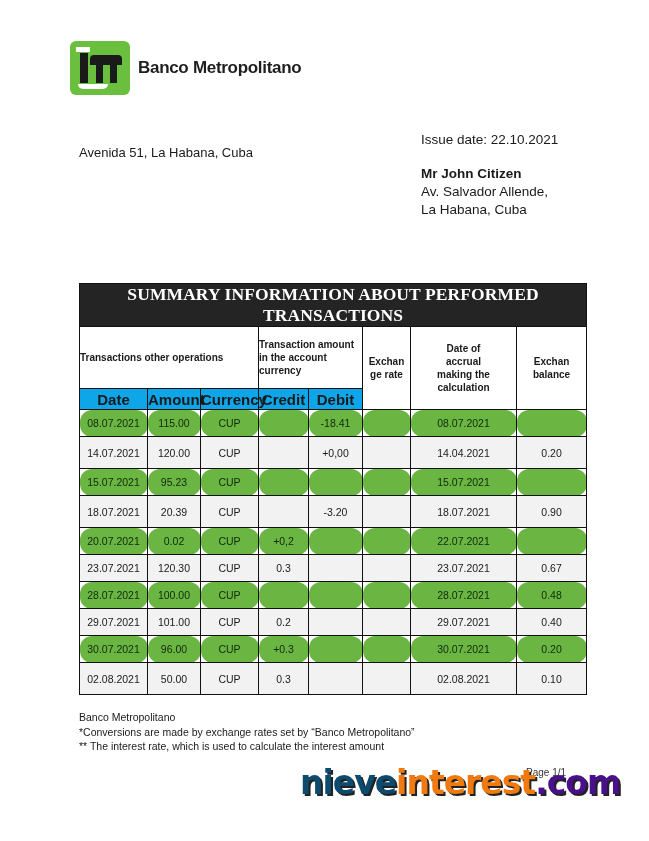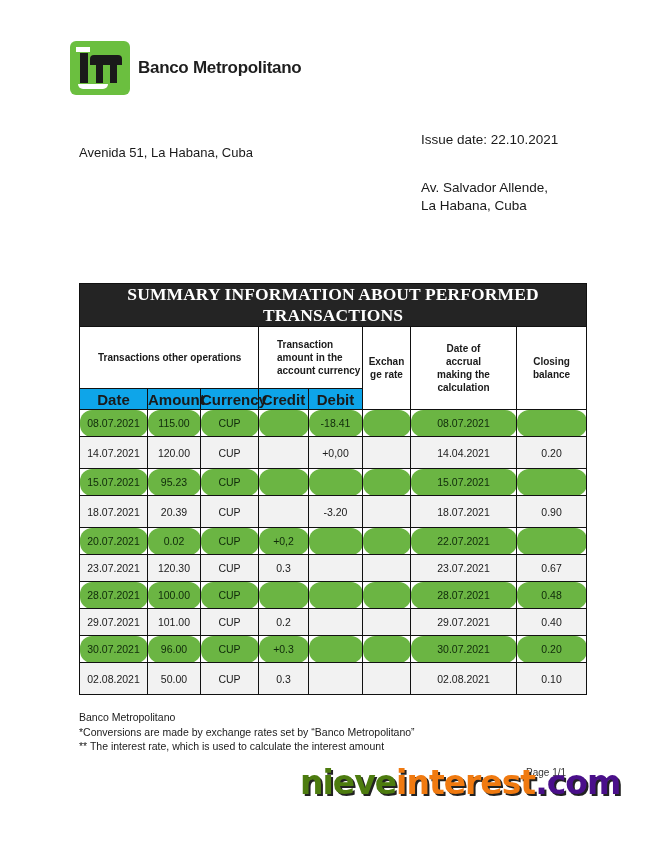--- a/index.html
+++ b/index.html
@@ -9,58 +9,59 @@
   .logo-box { width:60px; height:54px; background:#6bbf3f; border-radius:6px; position:relative; }
   .logo-box .bar1 { position:absolute; left:10px; top:12px; width:8px; height:30px; background:#1a1a1a; }
   .logo-box .bar2 { position:absolute; left:20px; top:14px; width:32px; height:10px; background:#1a1a1a; border-radius:4px 4px 0 0;}
   .logo-box .bar3 { position:absolute; left:26px; top:20px; width:7px; height:22px; background:#1a1a1a; }
   .logo-box .bar4 { position:absolute; left:40px; top:20px; width:7px; height:22px; background:#1a1a1a; }
   .logo-box .stripe { position:absolute; left:6px; top:6px; width:14px; height:5px; background:#fff; }
   .logo-box .stripe2 { position:absolute; left:8px; top:43px; width:30px; height:5px; background:#fff; border-radius:0 0 6px 6px;}
   .logo-text { margin-left:8px; font-size:17px; font-weight:bold; color:#1e1e1e; letter-spacing:-0.3px; }
   .addr-left { position:absolute; left:79px; top:145px; font-size:13px; }
   .right-block { position:absolute; left:421px; top:131px; font-size:13.5px; line-height:18px; }
-  .right-block .issue { margin-bottom:30px; }
+  .right-block .issue { margin-bottom:16px; }
   .right-block .name { font-weight:bold; }
   table.tx { position:absolute; left:71px; top:283px; border-collapse:collapse; width:507px;
              font-size:10.5px; table-layout:fixed;margin-left:8px; }
   table.tx td, table.tx th { border:1px solid #111; text-align:center; padding:0; }
   .title-row th { background:#242424; color:#fff; font-family:"Liberation Serif", serif; font-weight:bold;
                   font-size:17.5px; height:40px; letter-spacing:0.1px; }
   .hdr th { background:#fff; font-weight:bold; font-size:10px; line-height:13px; vertical-align:middle; }
-  .hdr th.left { text-align:left; padding-left:18px; }
+  .hdr th.left { text-align:left; padding-left:0; }
   .sub th { background:#0ea5e9; font-weight:bold; font-size:15px; height:20px; }
   tr.g td { background:#6bb543; color:#0f2a0a; height:26px;border-radius:12px; }
   tr.w td { background:#f2f2f2; height:31px; }
   tr.w.s td { height:26px; }
   .footer { position:absolute; left:79px; top:710px; font-size:10.5px; line-height:14.5px; }
   .page { position:absolute; left:526px; top:767px; font-size:10px; color:#333; }
   .wm { position:absolute; left:300px; top:763px; font-family:"DejaVu Sans", sans-serif; font-weight:bold;
         font-size:33px; letter-spacing:-1px; text-shadow:2px 2px 0 #222; }
-  .wm .y { color:#4d7c0f; } .wm .o { color:#f07a10; } .wm .p { color:#4a0f8a; }
+  .wm .y { color:#0c4a6e; } .wm .o { color:#f07a10; } .wm .p { color:#4a0f8a; }
 </style>
 </head>
 <body>
 
 <div class="logo">
   <div class="logo-box">
     <div class="stripe"></div>
       <div class="bar1"></div>
       <div class="bar2"></div>
     <div class="bar3"></div>
       <div class="bar4"></div>
       <div class="stripe2"></div>
   </div>
   <span class="logo-text">Banco Metropolitano</span>
 </div>
 
 <div class="addr-left">Avenida 51, La Habana, Cuba</div>
 
 <div class="right-block">
   <div class="issue">Issue date: 22.10.2021</div>
+  <div class="name">Mr John Citizen</div>
   <div>Av. Salvador Allende,</div>
   <div>La Habana, Cuba</div>
 </div>
 
 <table class="tx">
   <colgroup>
     <col style="width:68px">
       <col style="width:53px">
       <col style="width:58px">
     <col style="width:50px">
@@ -71,21 +72,21 @@
   </colgroup>
   <thead>
     <tr class="title-row">
       <th colspan="8">SUMMARY INFORMATION ABOUT PERFORMED TRANSACTIONS</th>
     </tr>
     <tr class="hdr" style="height:62px">
       <th colspan="3" class="left">Transactions other operations</th>
       <th colspan="2" class="left">Transaction amount in the account currency</th>
       <th rowspan="2">Exchan ge rate</th>
       <th rowspan="2" style="padding:0 22px">Date of accrual making the calculation</th>
-      <th rowspan="2" style="padding:0 8px">Closing balance</th>
+      <th rowspan="2" style="padding:0 8px">Exchan balance</th>
     </tr>
     <tr class="sub">
       <th>Date</th>
       <th>Amount</th>
       <th>Currency</th>
       <th>Credit</th>
       <th>Debit</th>
     </tr>
   </thead>
   <tbody id="tx-body">

